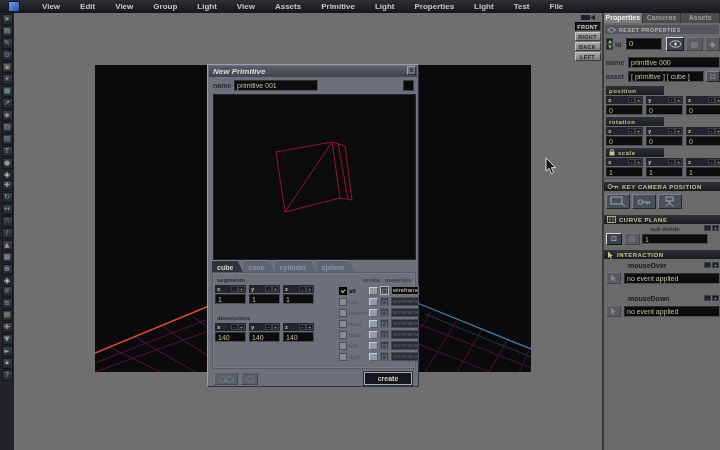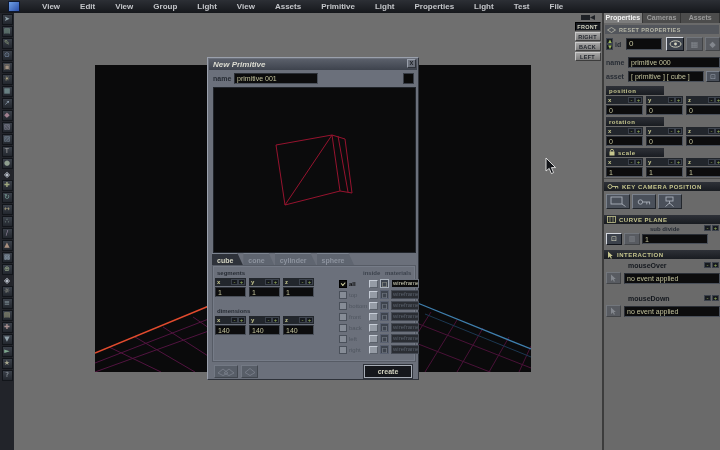--- a/index.html
+++ b/index.html
@@ -45,21 +45,21 @@
   .sp{width:7px;height:6px;background:#171a1f;border:1px solid #3c424c;color:#9cb85c;font-size:6px;
       line-height:4px;text-align:center;box-sizing:border-box;flex:none;}
   .axh{background:#22262c;display:flex;align-items:center;height:8px;padding:0 1px;box-sizing:border-box;}
   .axl{color:#c6c68e;font-size:6px;font-weight:bold;flex:1;padding-left:1px;}
   .tbtn{background:#4a505a;border:1px solid;border-color:#7a818c #22262c #22262c #7a818c;
         color:#99a0ac;display:flex;align-items:center;justify-content:center;box-sizing:border-box;}
   .tbtn.sel{border-color:#d2d6de #10131a #10131a #d2d6de;background:#3c424c;color:#d8d8c2;}
   .tbtn.dim{opacity:.55;}
 
   
-  #dialog{left:207px;top:57px;width:212px;height:323px;background:#6b707b;z-index:20;
+  #dialog{left:207px;top:64px;width:212px;height:323px;background:#6b707b;z-index:20;
           border:1px solid;border-color:#9aa0ac #2e323a #2e323a #9aa0ac;box-sizing:border-box;}
   #dlg-titlebar{left:1px;top:1px;width:208px;height:11px;background:linear-gradient(#5a5f6a,#3e434d);
                 display:flex;align-items:center;}
   #dlg-title{font-size:8px;font-weight:bold;font-style:italic;color:#dcdcd2;padding-left:4px;}
   #dlg-close{position:absolute;right:2px;top:1px;width:9px;height:9px;background:#6b707b;
              border:1px solid;border-color:#9aa0ac #2e323a #2e323a #9aa0ac;box-sizing:border-box;
              font-size:7px;line-height:6px;text-align:center;color:#22262c;font-weight:bold;}
   #dlg-preview{left:5px;top:29px;width:201px;height:164px;background:#0b0b0c;border:1px solid #20242a;}
   #dlg-tabs{left:4px;top:195px;display:flex;}
   .dtab{height:12px;clip-path:polygon(0 0,calc(100% - 6px) 0,100% 100%,0 100%);

